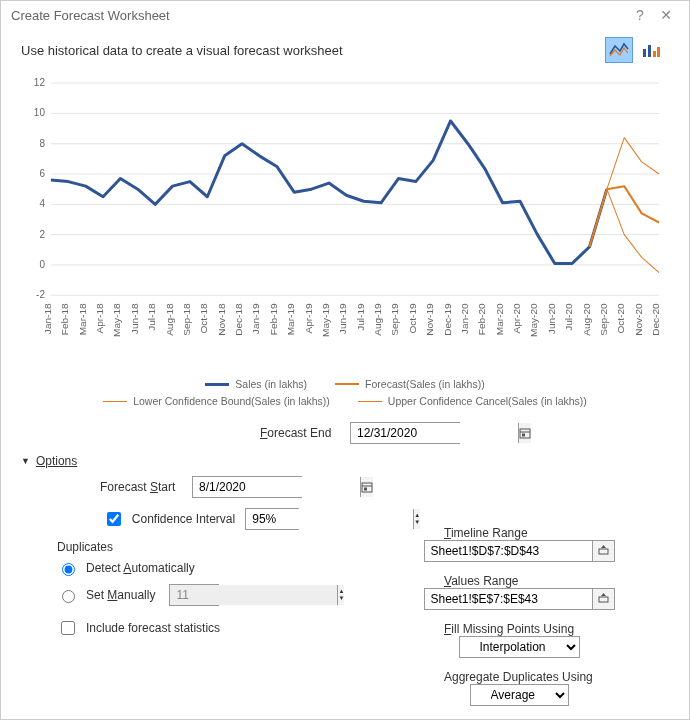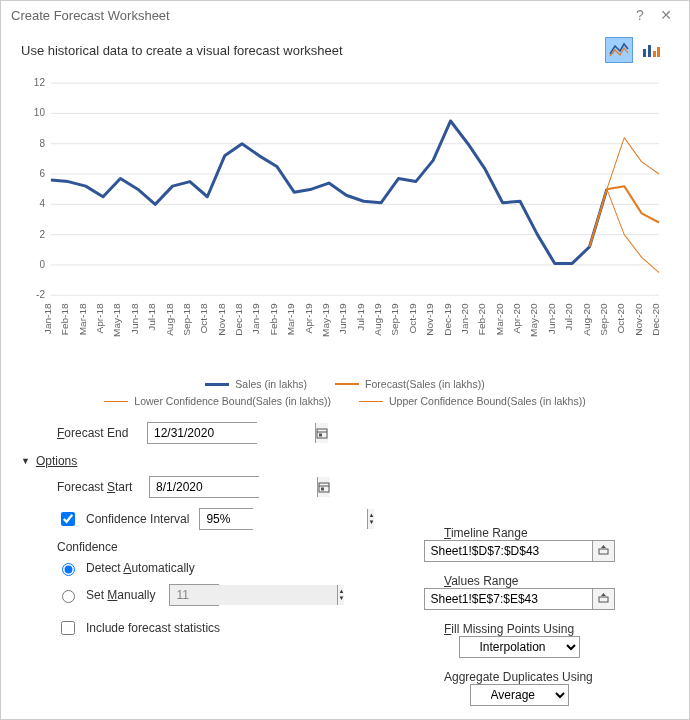--- a/index.html
+++ b/index.html
@@ -18,21 +18,21 @@
   .axis-text { font-size: 10px; fill: #666; }
   .xtick { font-size: 10px; fill: #666; }
   .legend { text-align: center; font-size: 10.5px; color: #666; padding: 0 20px 6px 20px; line-height: 1.6; }
   .legend-row { display: flex; justify-content: center; gap: 28px; flex-wrap: wrap; }
   .legend-item { display: inline-flex; align-items: center; gap: 6px; }
   .lswatch { display: inline-block; width: 24px; height: 0; }
   .sw-sales { border-top: 3px solid #2f5596; }
   .sw-fc { border-top: 2px solid #e07b1f; }
   .sw-bound { border-top: 1px solid #e07b1f; }
   .form { padding: 6px 26px 0 26px; font-size: 12px; color: #333; }
-  .row { display: flex; align-items: center; margin-bottom: 10px; }
+  .row { display: flex; align-items: center; margin-bottom: 10px; justify-content: center; }
   .lbl { width: 90px; }
   .input-box { display: flex; align-items: center; border: 1px solid #999; height: 22px; background: #c4b5fd; }
   .input-box input { border: none; outline: none; font-size: 12px; padding: 0 6px; height: 100%; flex: 1; }
   .input-box .ibtn { width: 22px; height: 100%; border-left: 1px solid #999; display: flex; align-items: center; justify-content: center; font-size: 11px; background: #f3f3f3; }
   .spinner .ibtn { width: 16px; flex-direction: column; font-size: 6px; line-height: 7px; }
   .disclosure { display: flex; align-items: center; gap: 6px; cursor: default; margin-bottom: 8px; margin-left: -6px; }
   .disclosure .tri { font-size: 9px; }
   .disclosure span.text { text-decoration: underline; }
   .opt-grid { display: flex; gap: 30px; }
   .col { flex: 1; }
@@ -153,21 +153,21 @@
           <span>Forecast(Sales (in lakhs))</span>
         </span>
     </div>
     <div class="legend-row">
       <span class="legend-item">
           <span class="lswatch sw-bound"></span>
           <span>Lower Confidence Bound(Sales (in lakhs))</span>
         </span>
       <span class="legend-item">
           <span class="lswatch sw-bound"></span>
-          <span>Upper Confidence Bound(Sales (in lakhs))</span>
+          <span>Upper Confidence Cancel(Sales (in lakhs))</span>
         </span>
     </div>
   </div>
 
   <div class="form">
 
     <div class="row" style="margin-left:30px;">
       <span class="lbl"><span style="text-decoration:underline">F</span>orecast End</span>
       <div class="input-box" style="width:110px">
         <input value="12/31/2020" style="">
@@ -207,21 +207,21 @@
           <label class="chk">
             <input type="checkbox" checked="" style="">
             <span>Confidence Interval</span>
           </label>
           <div class="input-box spinner" style="width:54px;margin-left:10px">
             <input value="95%" style="">
             <span class="ibtn">▲<br>▼</span>
           </div>
         </div>
 
-        <div class="section-lbl">Confidence</div>
+        <div class="section-lbl">Duplicates</div>
         <div class="radio-row">
           <input type="radio" name="season" checked="" style="">
           <span>Detect <span style="text-decoration:underline">A</span>utomatically</span>
         </div>
         <div class="radio-row">
           <input type="radio" name="season" style="">
           <span>Set <span style="text-decoration:underline">M</span>anually</span>
           <div class="input-box spinner num-disabled" style="width:50px;margin-left:6px">
             <input disabled="" value="11" style="">
             <span class="ibtn">▲<br>▼</span>

